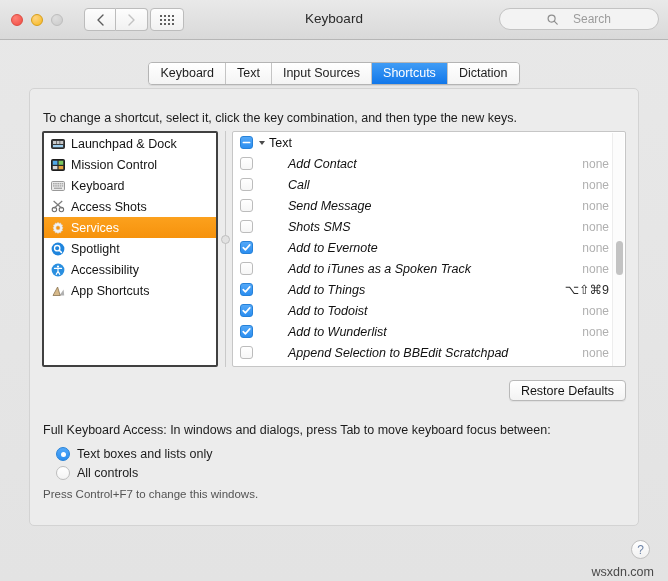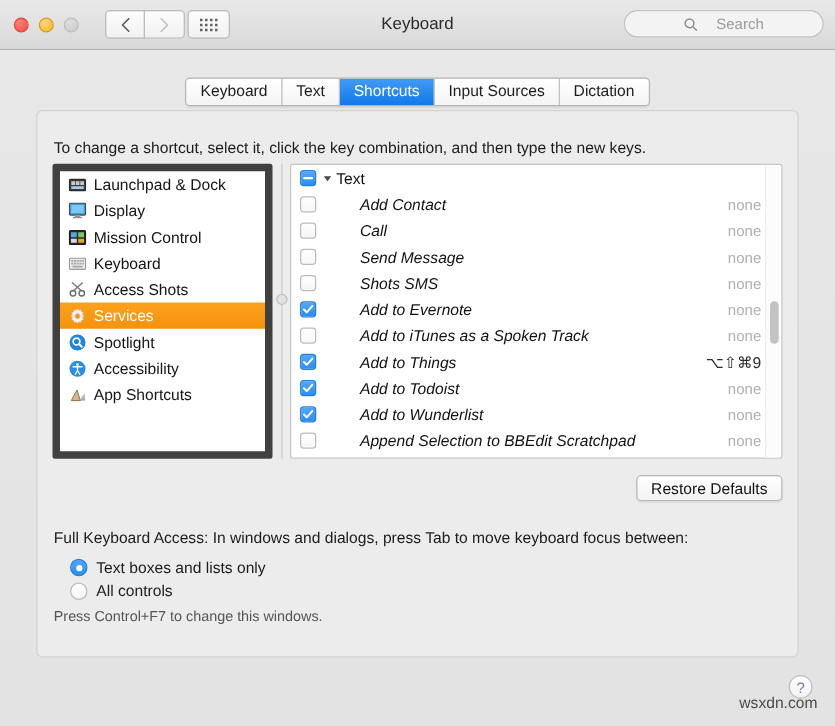--- a/index.html
+++ b/index.html
@@ -178,21 +178,21 @@
     width: 584px;
     height: 236px;
   }
   .sidebar {
     position: absolute;
     left: 0;
     top: 0;
     width: 176px;
     height: 236px;
     background: #ffffff;
-    border: 6px solid #404040;
+    border: 2px solid #404040;
     border-radius: 2px;
     box-sizing: border-box;
     overflow: hidden;
   }
   .side-item {
     height: 21px;
     display: flex;
     align-items: center;
     padding-left: 6px;
     gap: 6px;
@@ -403,21 +403,21 @@
     box-sizing: border-box;
     display: flex;
     align-items: center;
     justify-content: center;
     font-size: 12px;
     color: #6d84a8;
   }
   .watermark {
     position: absolute;
     right: 14px;
-    bottom: 12px;
+    bottom: 2px;
     font-size: 12.5px;
     color: #4a4a4a;
   }
 </style>
 </head>
 <body>
 
 <div class="window">
 
   <div class="titlebar">
@@ -465,22 +465,22 @@
         <line x1="7.2" y1="7.2" x2="10.2" y2="10.2" stroke="#8e8e8e" stroke-width="1.2" stroke-linecap="round"></line>
       </svg>
       <span class="ph">Search</span>
     </div>
   </div>
 
   <div class="tabbar">
     <div class="tabs">
       <div class="tab">Keyboard</div>
       <div class="tab">Text</div>
+      <div class="tab">Input Sources</div>
       <div class="tab active">Shortcuts</div>
-      <div class="tab">Input Sources</div>
       <div class="tab">Dictation</div>
     </div>
   </div>
 
   <div class="panel">
 
     <div class="instruction">To change a shortcut, select it, click the key combination, and then type the new keys.</div>
 
     <div class="lists">
 
@@ -492,31 +492,20 @@
               <rect x="0.5" y="1.5" width="13" height="9" rx="1" fill="#3a3a3a" stroke="#2a2a2a"></rect>
               <rect x="2" y="7" width="10" height="2.2" fill="#9fd0f0"></rect>
               <rect x="2" y="3" width="3" height="3" fill="#c9c9c9"></rect>
               <rect x="5.6" y="3" width="3" height="3" fill="#c9c9c9"></rect>
               <rect x="9.2" y="3" width="3" height="3" fill="#c9c9c9"></rect>
             </svg>
           </span>
           <span>Launchpad &amp; Dock</span>
         </div>
 
-        <div class="side-item">
-          <span class="side-ico">
-            <svg width="14" height="13" viewBox="0 0 14 13">
-              <rect x="0.5" y="0.5" width="13" height="9.5" rx="1" fill="#3b9ae0" stroke="#4a4a4a"></rect>
-              <rect x="2" y="2" width="10" height="6.5" fill="#7ec8f3"></rect>
-              <rect x="5" y="10" width="4" height="1.6" fill="#9a9a9a"></rect>
-              <rect x="3.5" y="11.4" width="7" height="1.2" fill="#8a8a8a"></rect>
-            </svg>
-          </span>
-          <span>Display</span>
-        </div>
 
         <div class="side-item">
           <span class="side-ico">
             <svg width="14" height="12" viewBox="0 0 14 12">
               <rect x="0.5" y="0.5" width="13" height="11" rx="1" fill="#2c2c2c" stroke="#1c1c1c"></rect>
               <rect x="1.8" y="1.8" width="4.6" height="4" fill="#4fa8e8"></rect>
               <rect x="7.6" y="1.8" width="4.6" height="4" fill="#7bc85f"></rect>
               <rect x="1.8" y="7" width="4.6" height="3.2" fill="#d8d8d8"></rect>
               <rect x="7.6" y="7" width="4.6" height="3.2" fill="#e8a33d"></rect>
             </svg>

